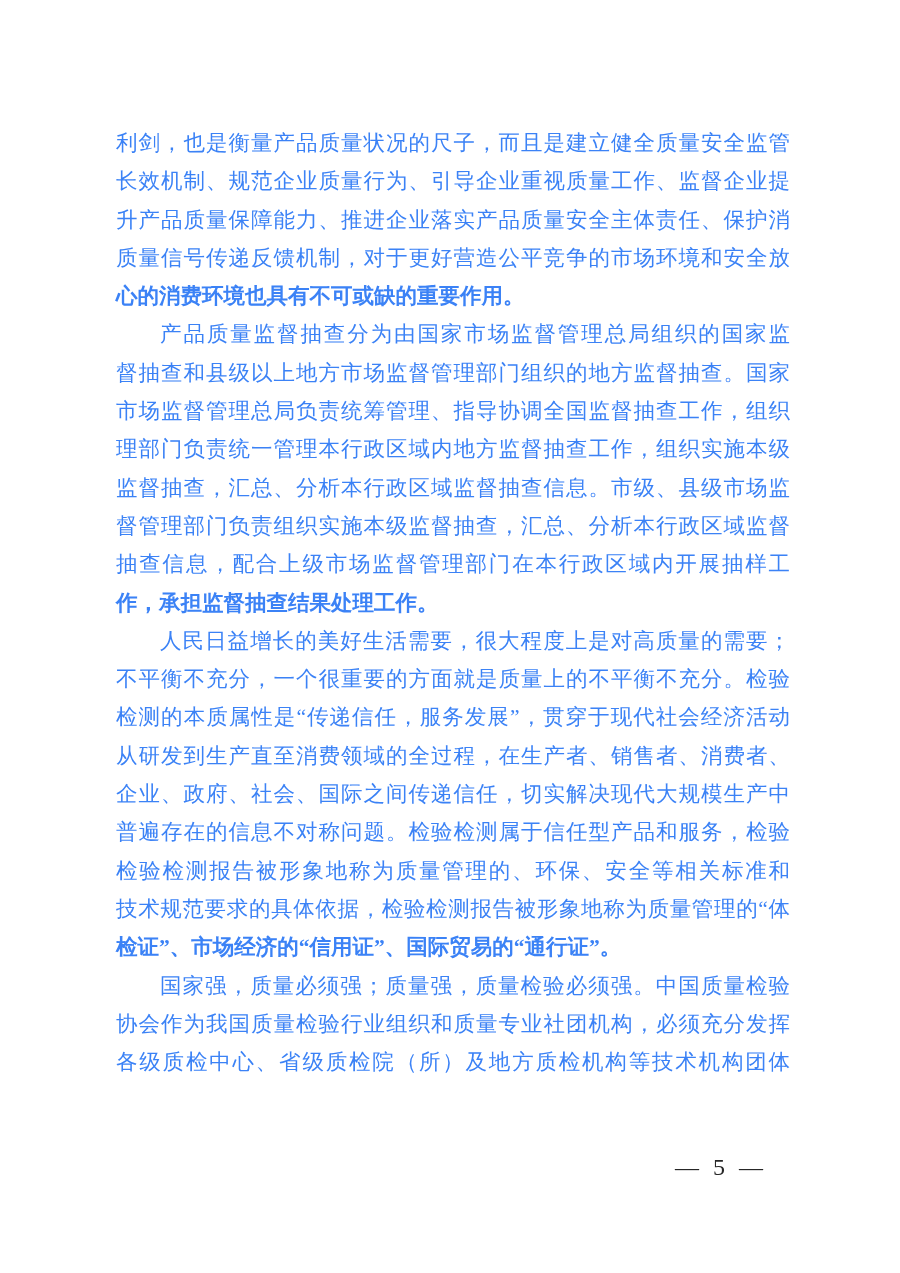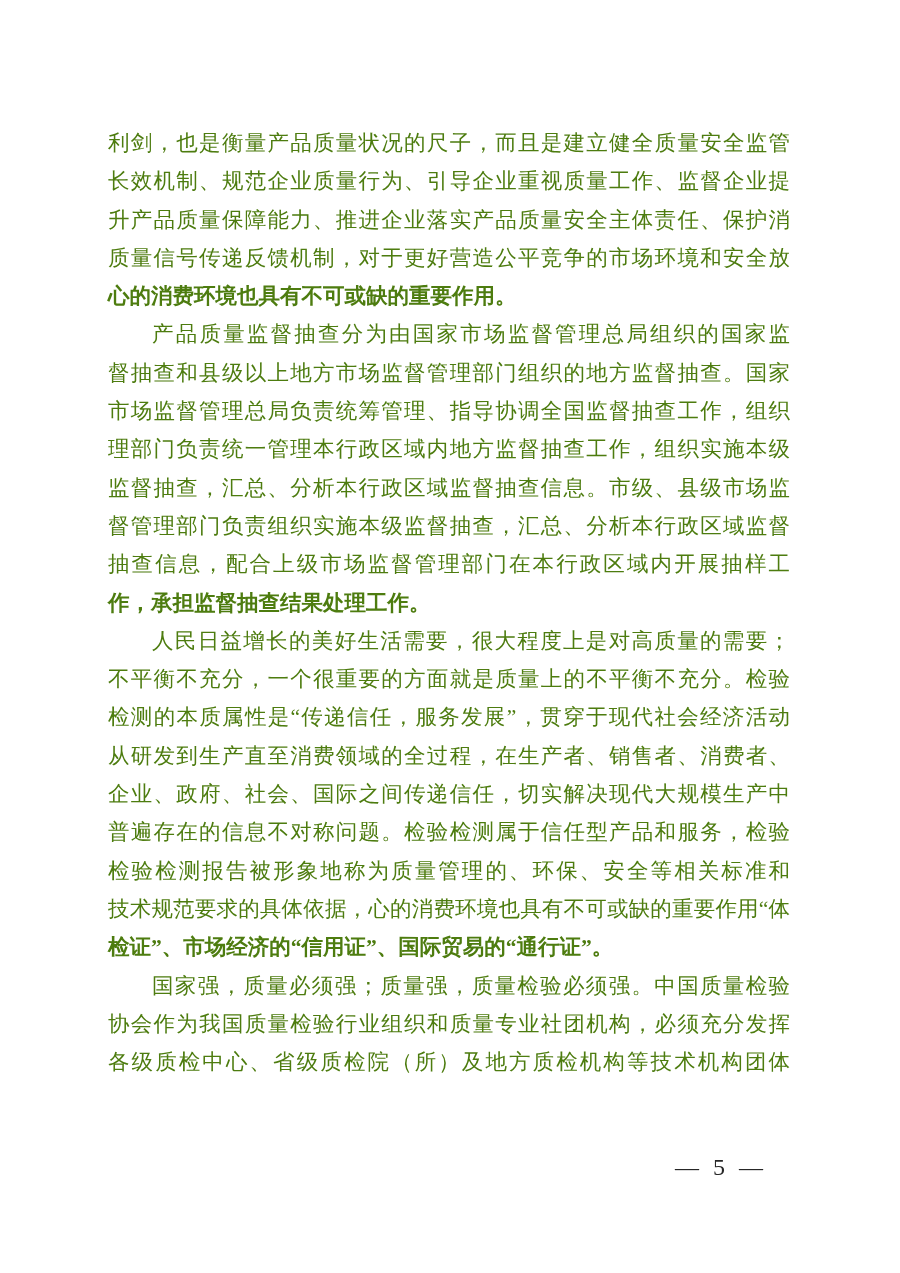--- a/index.html
+++ b/index.html
@@ -17,26 +17,27 @@
   }
   .content {
     position: absolute;
     left: 108px;
     top: 124px;
     width: 682px;
   }
   .line {
     font-size: 21.5px;
     line-height: 38.3px;
-    color: #4d7c0f;
+    color: #3b82f6;
     letter-spacing: 0;
     text-align: justify;
     text-align-last: justify;
     text-justify: inter-character;
     font-weight: 400;
+    margin-left: 8px;
   }
   .line.indent {
     text-indent: 44px;
   }
   .line.para-end {
     text-align-last: left;
     font-weight: bold;
   }
   .footer {
     position: absolute;
@@ -74,21 +75,21 @@
     </div>
 
     <div class="para">
       <div class="line indent">人民日益增长的美好生活需要，很大程度上是对高质量的需要；</div>
       <div class="line">不平衡不充分，一个很重要的方面就是质量上的不平衡不充分。检验</div>
       <div class="line">检测的本质属性是“传递信任，服务发展”，贯穿于现代社会经济活动</div>
       <div class="line">从研发到生产直至消费领域的全过程，在生产者、销售者、消费者、</div>
       <div class="line">企业、政府、社会、国际之间传递信任，切实解决现代大规模生产中</div>
       <div class="line">普遍存在的信息不对称问题。检验检测属于信任型产品和服务，检验</div>
       <div class="line">检验检测报告被形象地称为质量管理的、环保、安全等相关标准和</div>
-      <div class="line">技术规范要求的具体依据，心的消费环境也具有不可或缺的重要作用“体</div>
+      <div class="line">技术规范要求的具体依据，检验检测报告被形象地称为质量管理的“体</div>
       <div class="line para-end">检证”、市场经济的“信用证”、国际贸易的“通行证”。</div>
     </div>
 
     <div class="para">
       <div class="line indent">国家强，质量必须强；质量强，质量检验必须强。中国质量检验</div>
       <div class="line">协会作为我国质量检验行业组织和质量专业社团机构，必须充分发挥</div>
       <div class="line">各级质检中心、省级质检院（所）及地方质检机构等技术机构团体</div>
     </div>
 
   </div>

